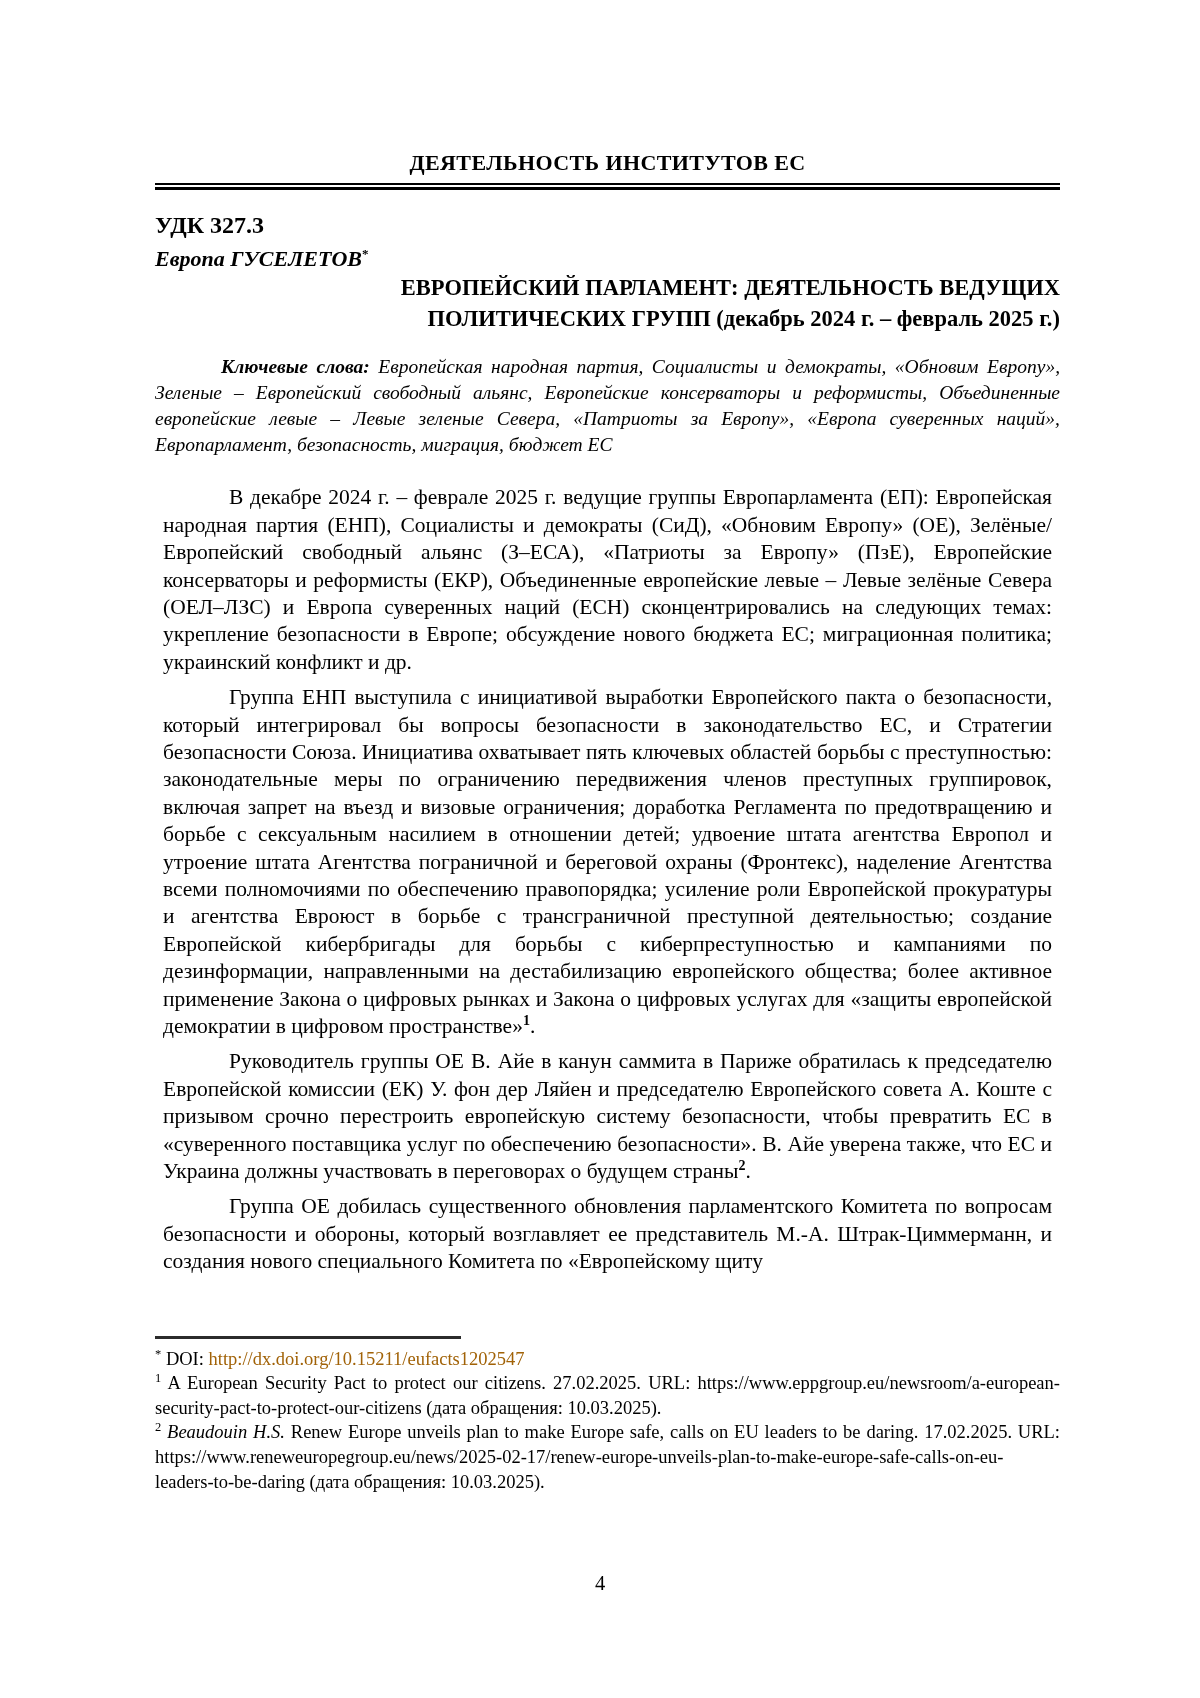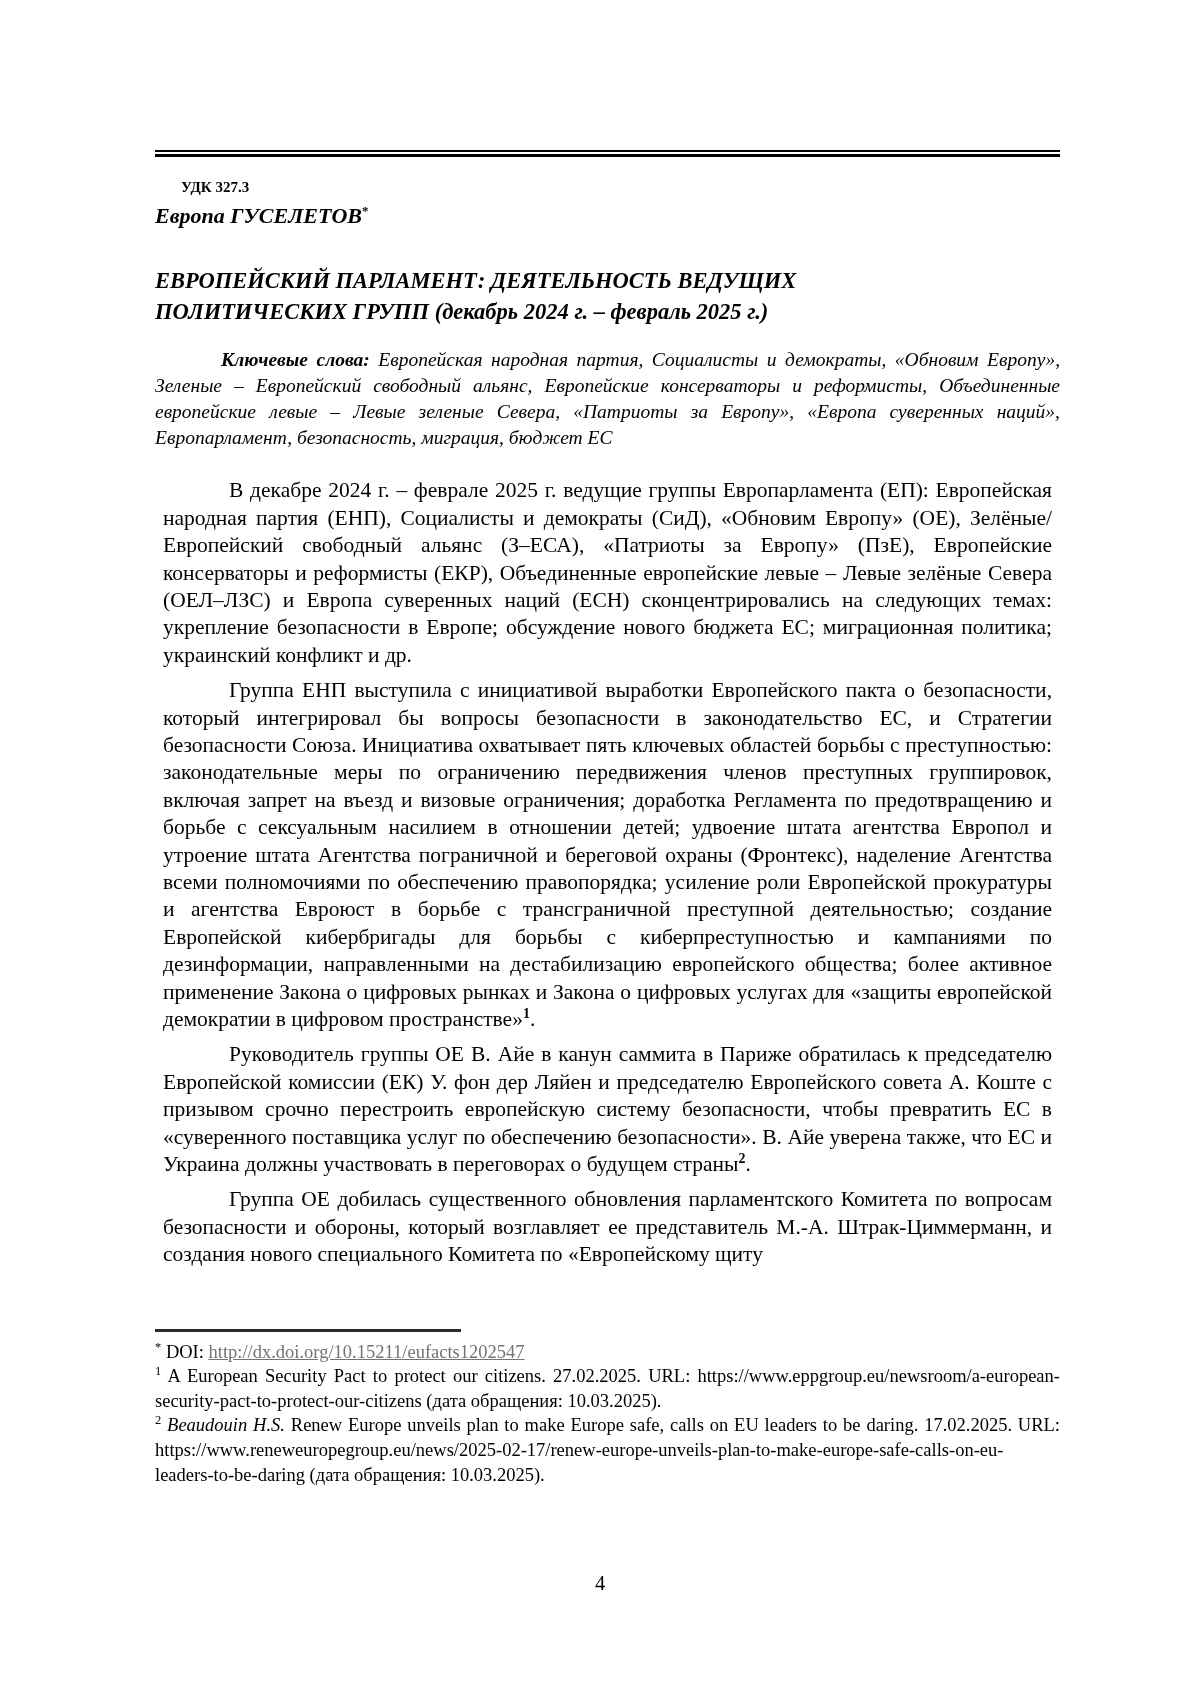--- a/index.html
+++ b/index.html
@@ -10,27 +10,27 @@
     position: relative; overflow: hidden;
   }
   .page { padding: 150px 140px 0 155px; }
 
   .rubric {
     text-align: center; font-weight: bold; font-size: 22px;
     letter-spacing: 0.4px; margin: 0 0 7px 0;
   }
   .rubric-rule { height: 2px; border-top: 2px solid #000; border-bottom: 3px solid #000; }
 
-  .udc { font-weight: bold; font-size: 15px; margin-top: 22px; margin-left: 26px; }
+  .udc { font-weight: bold; font-size: 24px; margin-top: 22px; }
   .author { font-weight: bold; font-style: italic; font-size: 22px; margin-top: 7px; }
   .author sup { font-size: 13px; font-style: normal; }
 
   .title {
-    text-align: left; font-weight: bold; font-size: 22.5px;
-    line-height: 31px; margin-top: 36px; font-style: italic;
+    text-align: right; font-weight: bold; font-size: 22.5px;
+    line-height: 31px; 
   }
 
   .keywords {
     margin-top: 20px; font-style: italic; font-size: 19.5px;
     line-height: 26px; text-align: justify; text-indent: 66px;
   }
   .kw-label { font-weight: bold; }
 
   .body-text { margin-top: 26px; }
   .body-para {
@@ -39,33 +39,34 @@
   }
   .body-para sup { font-size: 14px; font-weight: bold; line-height: 0; }
 
   .footnote-sep {
     margin-top: 60px; width: 306px; height: 0;
     border-top: 3px solid #2b2b2b;
   }
   .footnotes { margin-top: 8px; font-size: 18.5px; line-height: 24.6px; }
   .footnote { text-align: justify; margin: 0; }
   .footnote sup { font-size: 12.5px; line-height: 0; }
-  .doi-link { color: #737373; text-decoration: underline; }
+  .doi-link { color: #a16207; }
   .fn-italic { font-style: italic; }
 
   .page-num {
     position: absolute; left: 0; right: 0; top: 1572px;
     text-align: center; font-size: 20.5px;
   }
 </style>
 </head>
 <body>
 
 <div class="page">
 
+  <div class="rubric">ДЕЯТЕЛЬНОСТЬ ИНСТИТУТОВ ЕС</div>
   <div class="rubric-rule"></div>
 
   <div class="udc">УДК 327.3</div>
 
   <div class="author"><span>Европа ГУСЕЛЕТОВ</span><sup>*</sup></div>
 
   <div class="title">
     <div>ЕВРОПЕЙСКИЙ ПАРЛАМЕНТ: ДЕЯТЕЛЬНОСТЬ ВЕДУЩИХ</div>
     <div>ПОЛИТИЧЕСКИХ ГРУПП (декабрь 2024 г. – февраль 2025 г.)</div>
   </div>

